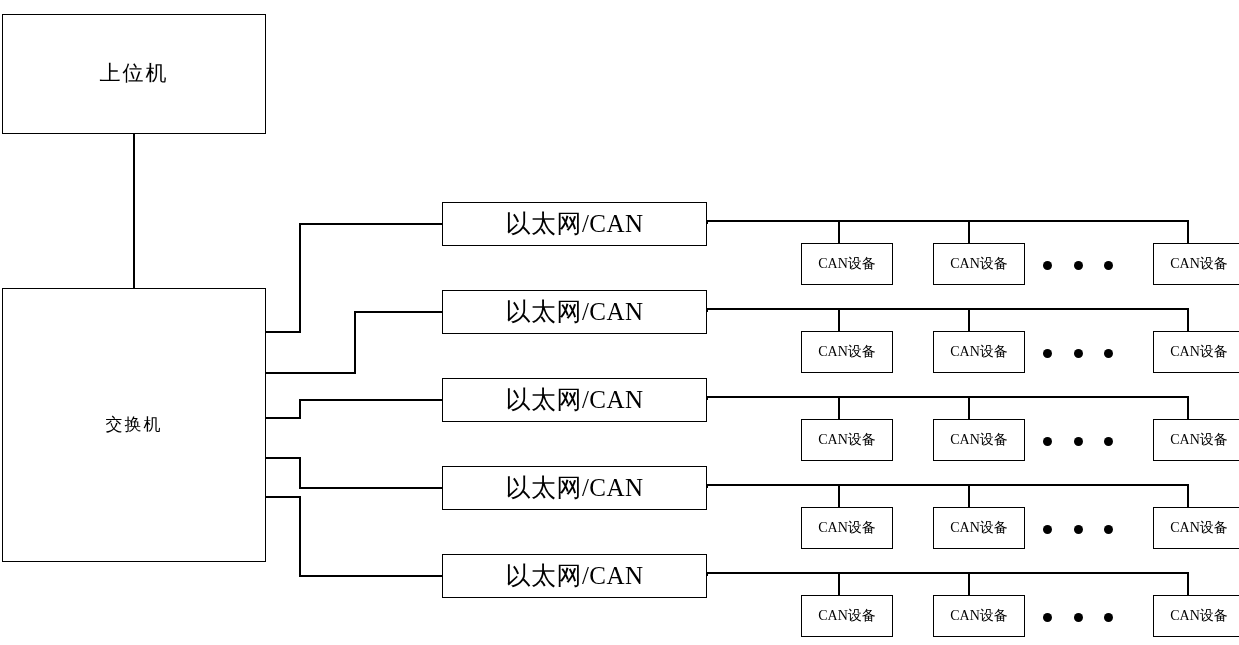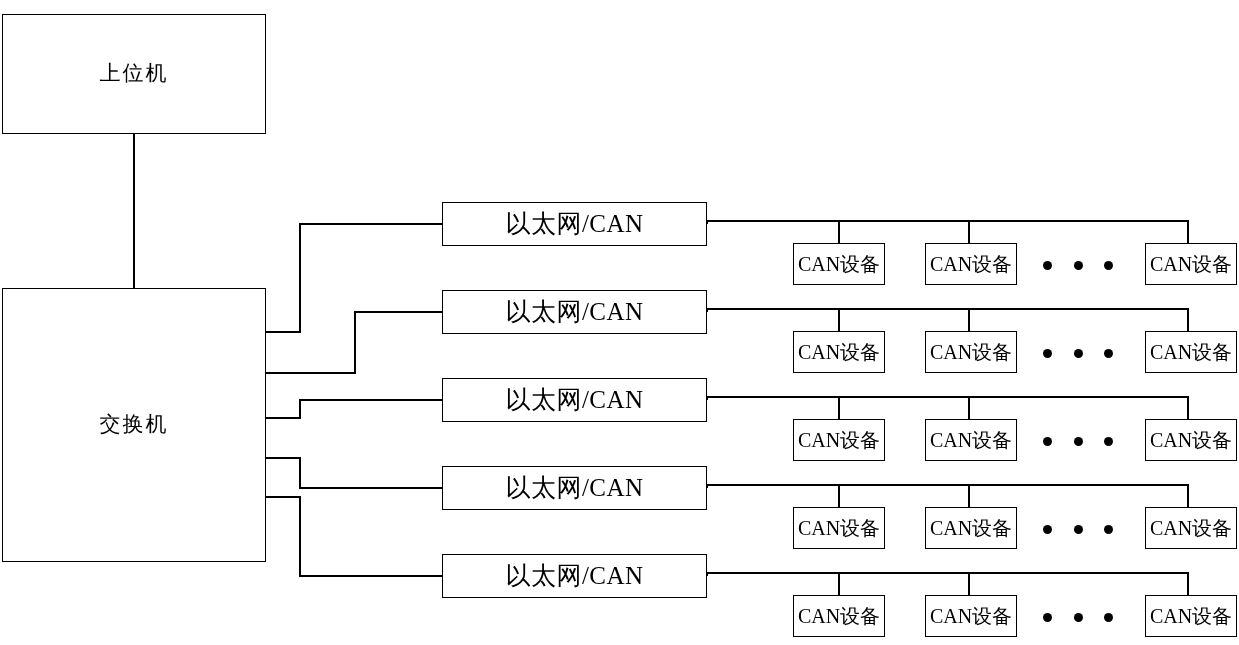--- a/index.html
+++ b/index.html
@@ -36,30 +36,31 @@
     color: #000000;
     text-align: center;
     line-height: 1.1;
     white-space: nowrap;
   }
   .host-box {
     font-size: 21px;
     letter-spacing: 2px;
   }
   .switch-box {
-    font-size: 21px;
+    font-size: 17px;
     letter-spacing: 2px;
   }
   .gateway-box {
     font-size: 25px;
     letter-spacing: 0.5px;
   }
   .device-box {
-    font-size: 20px;
+    font-size: 14px;
     letter-spacing: 0px;
+    margin-left: 8px;
   }
   .ellipsis-group {
     position: absolute;
     display: flex;
     align-items: center;
     justify-content: space-between;
     height: 10px;
   }
   .ellipsis-dot {
     width: 9px;

